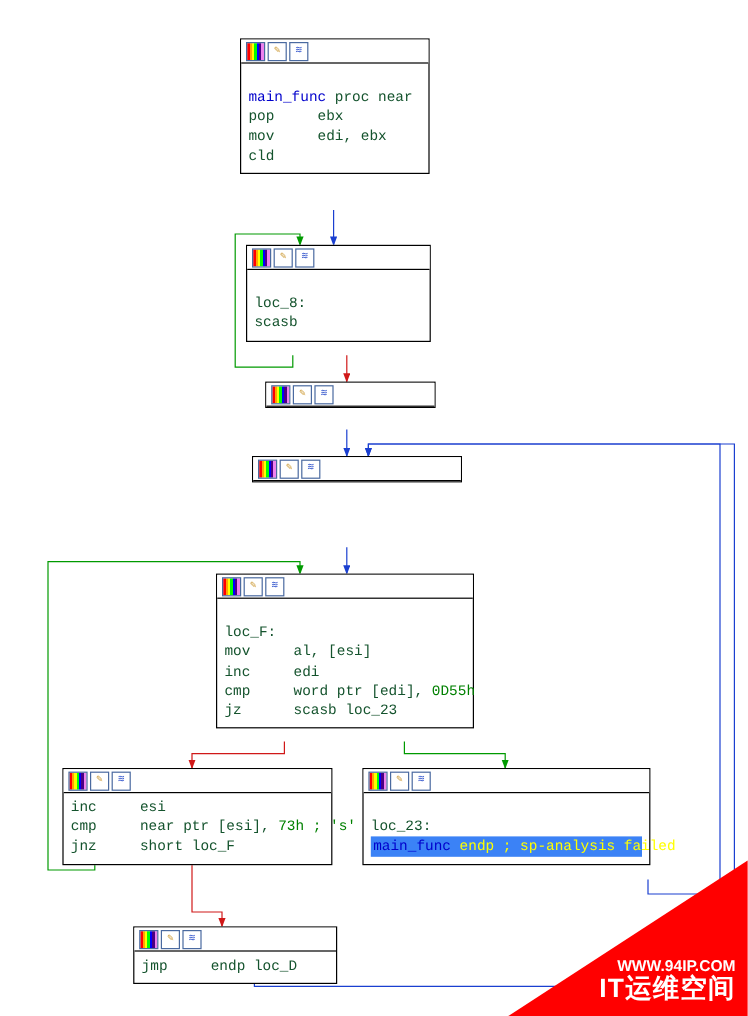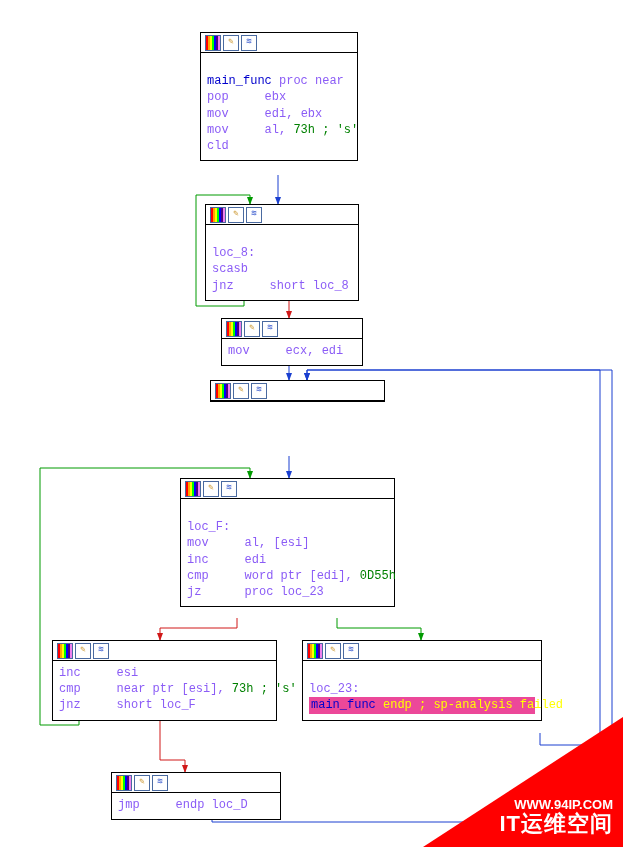--- a/index.html
+++ b/index.html
@@ -32,24 +32,24 @@
   }
   .hicon { width: 16px; height: 16px; border: 1px solid #4a6aa0; background: #fff; display: inline-flex; align-items: center; justify-content: center; font-size: 9px; line-height: 1; }
   .hicon.rainbow {
     background: linear-gradient(to right, #ff0000 0%, #ff0000 14%, #ffa500 14%, #ffa500 28%, #ffff00 28%, #ffff00 42%, #00ff00 42%, #00ff00 56%, #0000ff 56%, #0000ff 70%, #4b0082 70%, #4b0082 84%, #ee82ee 84%, #ee82ee 100%);
   }
   .hicon.pencil { color: #cc9933; }
   .hicon.wave { color: #3355cc; }
   .node-body { padding: 4px 6px 6px 6px; }
   .code-line { white-space: pre; line-height: 1.35; }
   .blue { color: #0000cc; }
-  .dark { color: #8b5cf6; }
+  .dark { color: #14532d; }
   .green { color: #008000; }
   .greenm { color: #008000; }
-  .errline { background: #ec4899; color: #ffff00; padding: 0 2px; display: inline-block; width: 100%; }
+  .errline { background: #3b82f6; color: #ffff00; padding: 0 2px; display: inline-block; width: 100%; }
   svg.edges { position: absolute; top: 0; left: 0; width: 623px; height: 847px; z-index: 5; pointer-events: none; }
   .watermark-triangle {
     position: absolute;
     bottom: 0; right: 0;
     width: 0; height: 0;
     border-left: 200px solid transparent;
     border-bottom: 130px solid #ff0000;
     z-index: 20;
   }
   .watermark-text1, .watermark-text2 {
@@ -108,48 +108,43 @@
   <div class="node-header">
     <span class="hicon rainbow"></span>
     <span class="hicon pencil">✎</span>
     <span class="hicon wave">≋</span>
   </div>
   <div class="node-body">
         <div class="code-line"><span> </span></div>
         <div class="code-line"><span class="blue">main_func</span><span class="dark"> proc near</span></div>
         <div class="code-line"><span class="dark">pop     </span><span class="dark">ebx</span></div>
         <div class="code-line"><span class="dark">mov     </span><span class="dark">edi</span><span class="dark">, </span><span class="dark">ebx</span></div>
-        <div class="code-line"><span class="dark">mov     </span><span class="dark">al</span><span class="dark">, </span><span class="greenm">73h</span><span class="green"> ; 's'</span></div>
         <div class="code-line"><span class="dark">cld</span></div>
       </div>
 </div>
 
 <div class="node" style="left:205px; top:204px; width:154px;">
   <div class="node-header">
     <span class="hicon rainbow"></span>
     <span class="hicon pencil">✎</span>
     <span class="hicon wave">≋</span>
   </div>
   <div class="node-body">
         <div class="code-line"><span> </span></div>
         <div class="code-line"><span class="dark">loc_8:</span></div>
         <div class="code-line"><span class="dark">scasb</span></div>
-        <div class="code-line"><span class="dark">jnz     </span><span class="dark">short loc_8</span></div>
       </div>
 </div>
 
 <div class="node" style="left:221px; top:318px; width:142px;">
   <div class="node-header">
     <span class="hicon rainbow"></span>
     <span class="hicon pencil">✎</span>
     <span class="hicon wave">≋</span>
   </div>
-  <div class="node-body">
-        <div class="code-line"><span class="dark">mov     </span><span class="dark">ecx</span><span class="dark">, </span><span class="dark">edi</span></div>
-      </div>
 </div>
 
 <div class="node" style="left:210px; top:380px; width:175px;">
   <div class="node-header">
     <span class="hicon rainbow"></span>
     <span class="hicon pencil">✎</span>
     <span class="hicon wave">≋</span>
   </div>
 </div>
 
@@ -158,21 +153,21 @@
     <span class="hicon rainbow"></span>
     <span class="hicon pencil">✎</span>
     <span class="hicon wave">≋</span>
   </div>
   <div class="node-body">
         <div class="code-line"><span> </span></div>
         <div class="code-line"><span class="dark">loc_F:</span></div>
         <div class="code-line"><span class="dark">mov     </span><span class="dark">al</span><span class="dark">, [</span><span class="dark">esi</span><span class="dark">]</span></div>
         <div class="code-line"><span class="dark">inc     </span><span class="dark">edi</span></div>
         <div class="code-line"><span class="dark">cmp     </span><span class="dark">word ptr</span><span class="dark"> [</span><span class="dark">edi</span><span class="dark">], </span><span class="greenm">0D55h</span></div>
-        <div class="code-line"><span class="dark">jz      </span><span class="dark">proc loc_23</span></div>
+        <div class="code-line"><span class="dark">jz      </span><span class="dark">scasb loc_23</span></div>
       </div>
 </div>
 
 <div class="node" style="left:52px; top:640px; width:225px;">
   <div class="node-header">
     <span class="hicon rainbow"></span>
     <span class="hicon pencil">✎</span>
     <span class="hicon wave">≋</span>
   </div>
   <div class="node-body">

